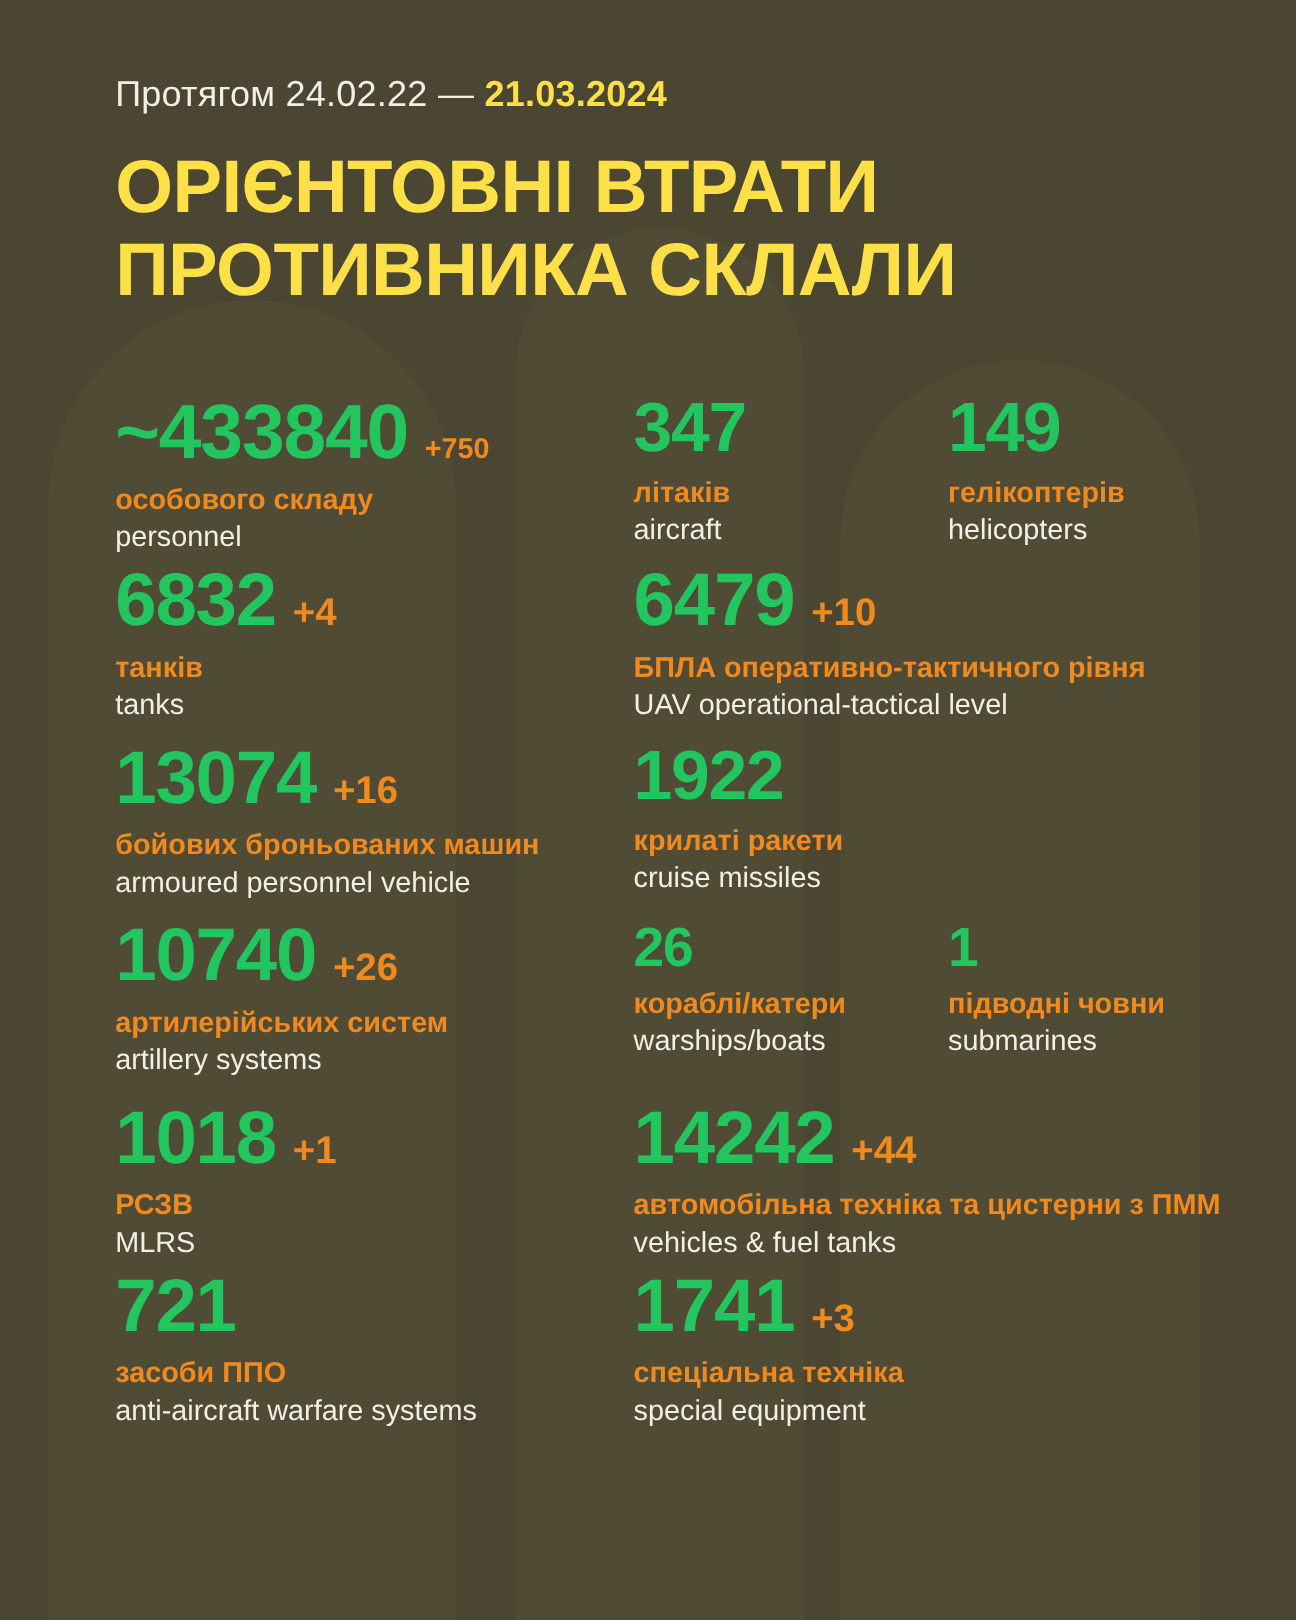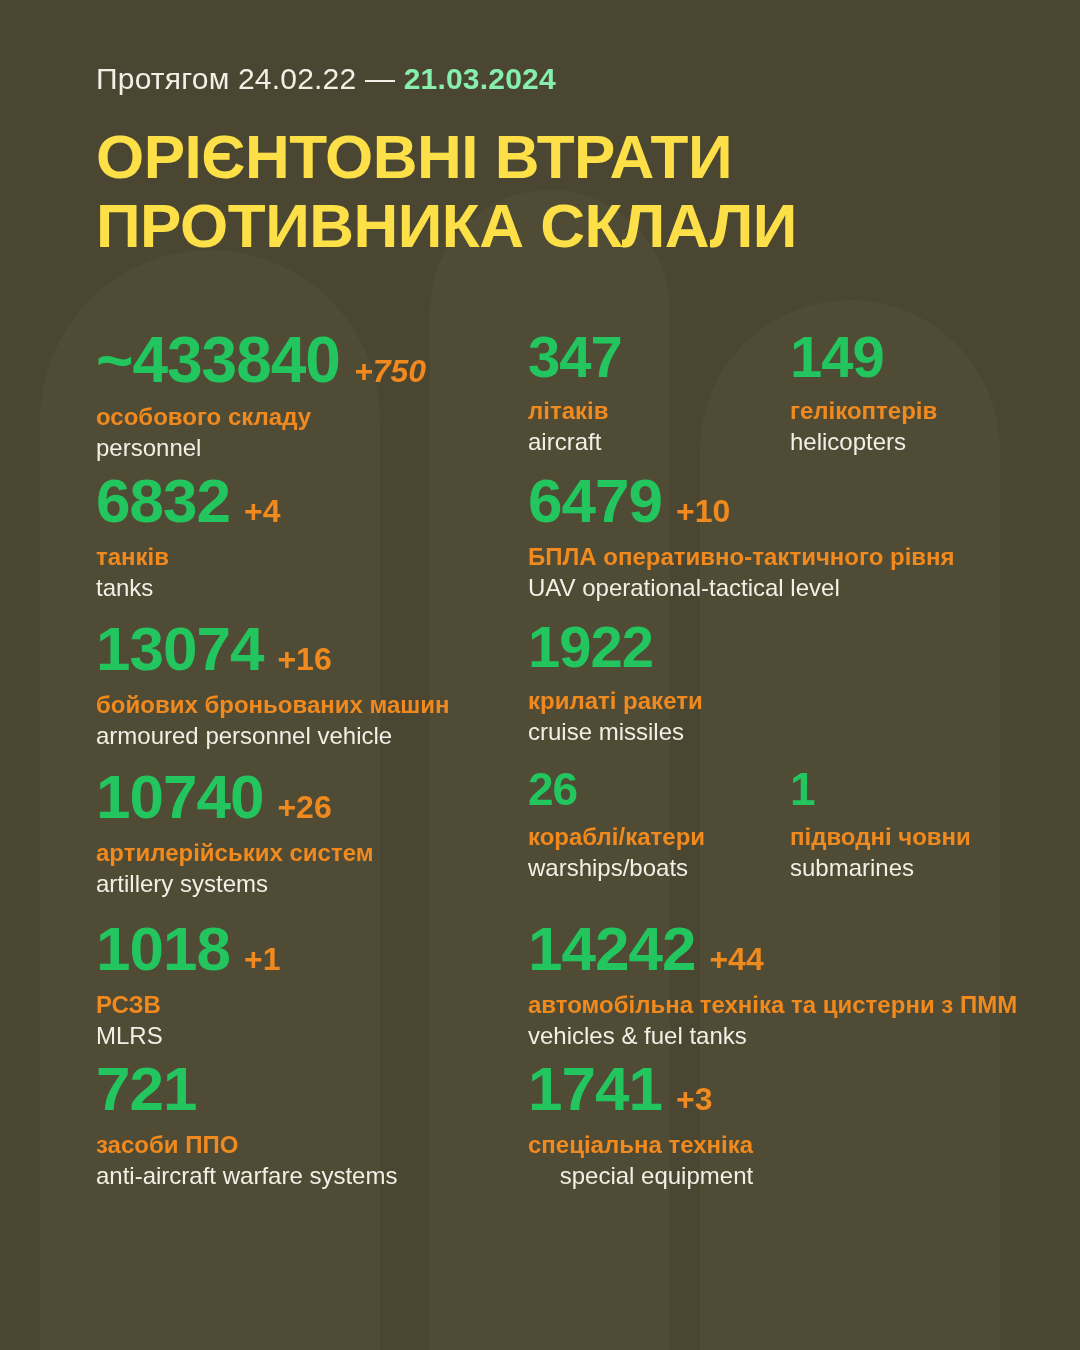--- a/index.html
+++ b/index.html
@@ -61,21 +61,21 @@
   .date-line {
     position: absolute;
     left: 96px;
     top: 62px;
     font-size: 30px;
     color: #f2efe6;
     letter-spacing: 0.2px;
   }
   .date-line .bold {
     font-weight: bold;
-    color: #86efac;
+    color: #fde047;
   }
   .date-line .dash {
     color: #f2efe6;
   }
 
   .main-title {
     position: absolute;
     left: 96px;
     top: 122px;
     color: #fde047;
@@ -141,25 +141,25 @@
   #s-cruise    { left: 528px; top: 300px; }
 
   #s-artillery { left: 96px; top: 448px; }
   #s-warships  { left: 528px; top: 448px; }
   #s-subs      { left: 790px; top: 448px; }
 
   #s-mlrs      { left: 96px; top: 600px; }
   #s-vehicles  { left: 528px; top: 600px; }
 
   #s-aaws      { left: 96px; top: 740px; }
-  #s-special   { left: 528px; top: 740px; text-align: right; }
+  #s-special   { left: 528px; top: 740px; }
 
   
   #s-personnel .value { font-size: 64px; }
-  #s-personnel .delta { font-size: 32px; font-style: italic; }
+  #s-personnel .delta { font-size: 24px; }
   #s-aircraft .value, #s-helicopters .value { font-size: 58px; }
   #s-warships .value, #s-subs .value { font-size: 46px; }
   #s-cruise .value { font-size: 58px; }
 </style>
 </head>
 <body>
 
 <div class="bg-shapes">
   <div class="bg-arch arch-1"></div>
   <div class="bg-arch arch-2"></div>

